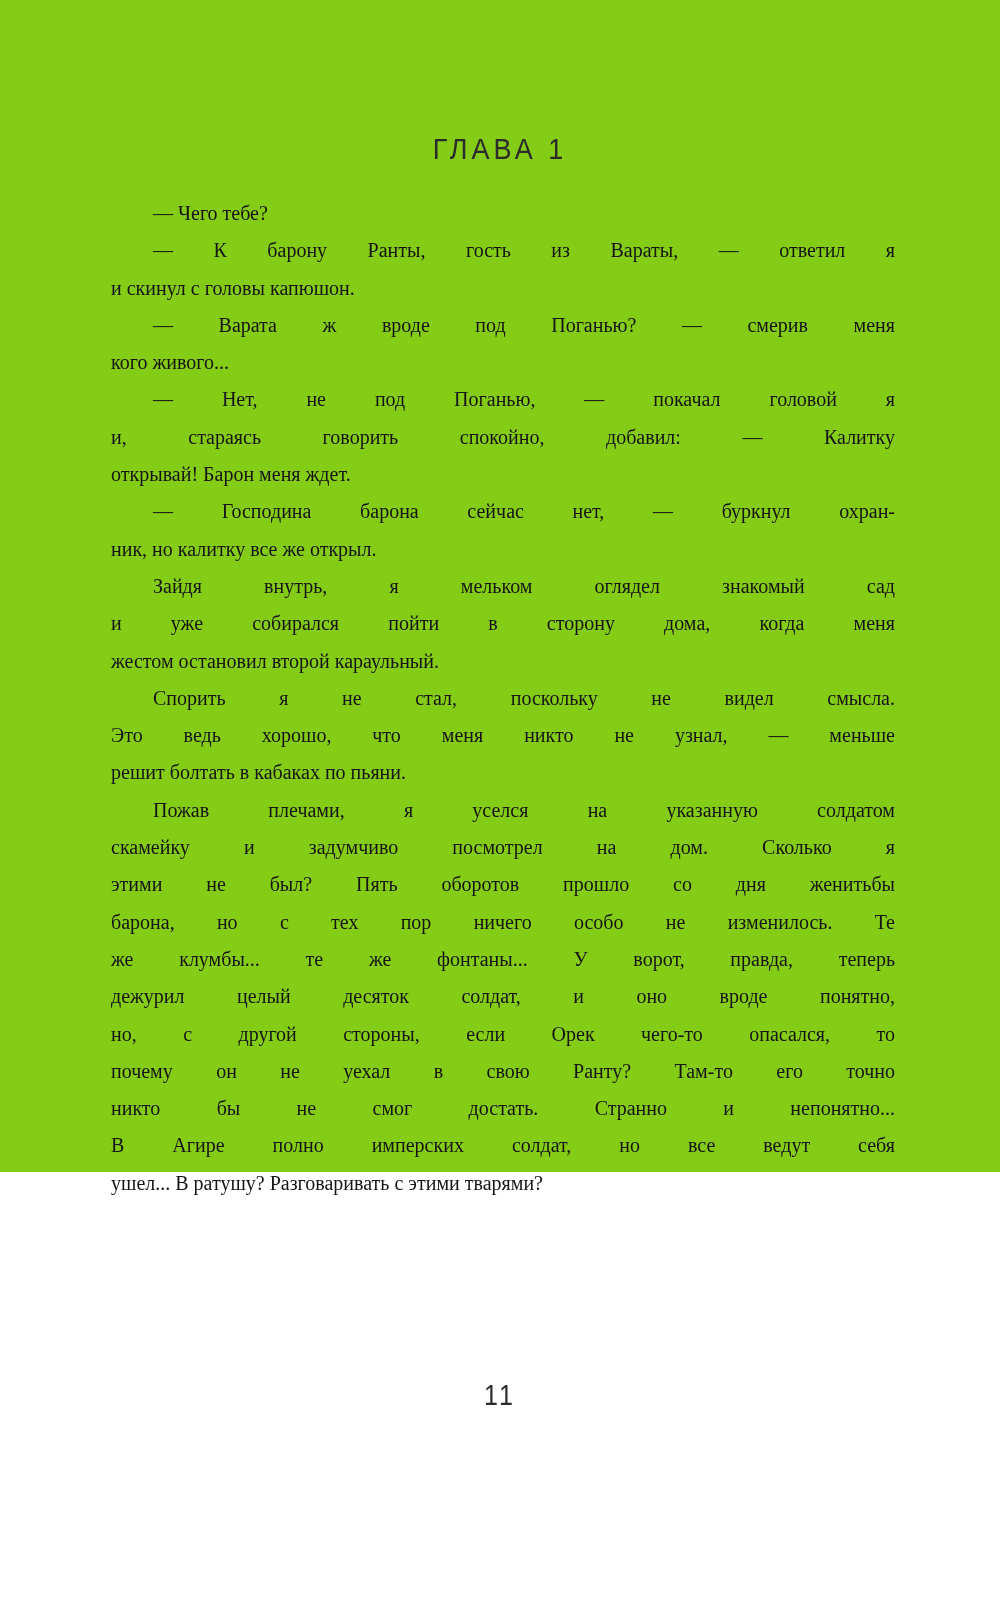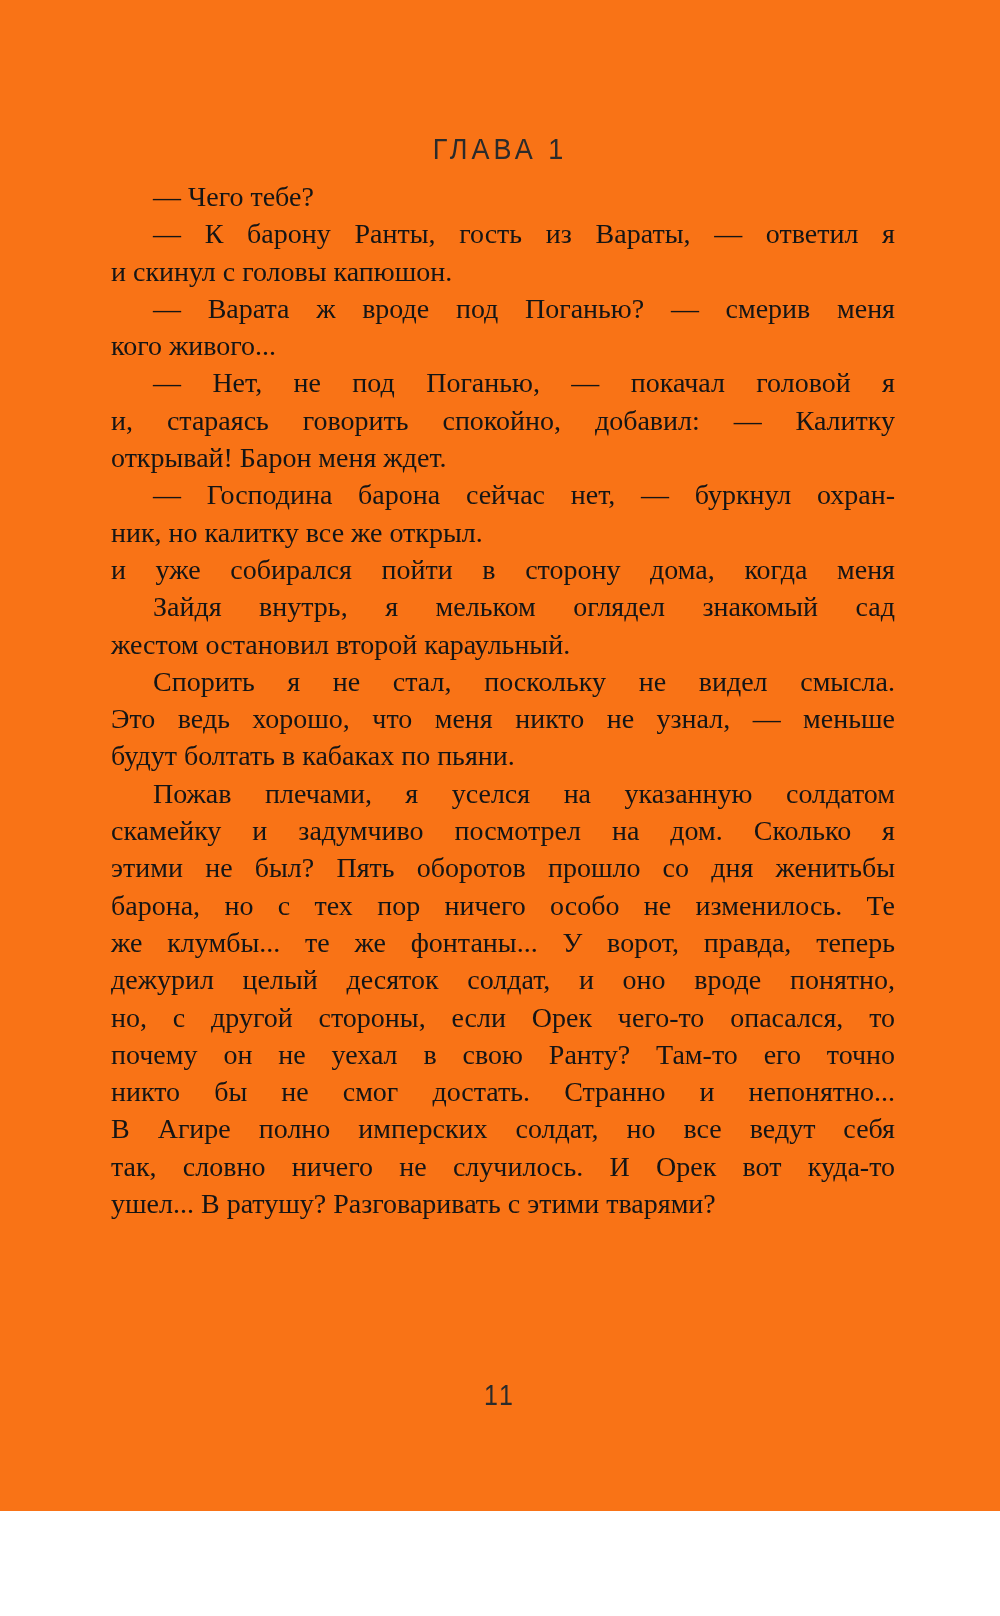--- a/index.html
+++ b/index.html
@@ -5,40 +5,40 @@
   html, body { margin: 0; padding: 0; }
   body {
     width: 1000px; height: 1616px;
     background: #ffffff;
     font-family: "Liberation Serif", serif;
     color: #101010;
     overflow: hidden;
   }
   .page {
     position: relative;
-    width: 1000px; height: 1511px;
-    background: #f97316;
+    width: 1000px; height: 1172px;
+    background: #84cc16;
     text-decoration: underline;
   }
   .chapter-title {
     position: absolute;
     top: 134px; left: 0; width: 100%;
     text-align: center;
     font-family: "Liberation Sans", sans-serif;
     font-weight: normal;
     font-size: 27px;
     letter-spacing: 4px;
     color: #2b2b2b;
     transform: scaleY(1.12);
   }
   .text-body {
     position: absolute;
-    top: 178px; left: 111px;
+    top: 195px; left: 111px;
     width: 784px;
-    font-size: 28px;
+    font-size: 20px;
     line-height: 37.3px;
     color: #151515;
   }
   .paragraph { margin: 0; padding: 0; }
   .line {
     text-align: justify;
     text-align-last: justify;
   }
   .line.last { text-align-last: left; }
   .line.first { text-indent: 42px; }
@@ -74,39 +74,38 @@
       <div class="paragraph">
         <div class="line first">— Нет, не под Поганью, — покачал головой я</div>
         <div class="line">и, стараясь говорить спокойно, добавил: — Калитку</div>
         <div class="line last">открывай! Барон меня ждет.</div>
       </div>
       <div class="paragraph">
         <div class="line first">— Господина барона сейчас нет, — буркнул охран-</div>
         <div class="line last">ник, но калитку все же открыл.</div>
       </div>
       <div class="paragraph">
+        <div class="line first">Зайдя внутрь, я мельком оглядел знакомый сад</div>
         <div class="line">и уже собирался пойти в сторону дома, когда меня</div>
-        <div class="line first">Зайдя внутрь, я мельком оглядел знакомый сад</div>
         <div class="line last">жестом остановил второй караульный.</div>
       </div>
       <div class="paragraph">
         <div class="line first">Спорить я не стал, поскольку не видел смысла.</div>
         <div class="line">Это ведь хорошо, что меня никто не узнал, — меньше</div>
-        <div class="line last">будут болтать в кабаках по пьяни.</div>
+        <div class="line last">решит болтать в кабаках по пьяни.</div>
       </div>
       <div class="paragraph">
         <div class="line first">Пожав плечами, я уселся на указанную солдатом</div>
         <div class="line">скамейку и задумчиво посмотрел на дом. Сколько я</div>
         <div class="line">этими не был? Пять оборотов прошло со дня женитьбы</div>
         <div class="line">барона, но с тех пор ничего особо не изменилось. Те</div>
         <div class="line">же клумбы... те же фонтаны... У ворот, правда, теперь</div>
         <div class="line">дежурил целый десяток солдат, и оно вроде понятно,</div>
         <div class="line">но, с другой стороны, если Орек чего-то опасался, то</div>
         <div class="line">почему он не уехал в свою Ранту? Там-то его точно</div>
         <div class="line">никто бы не смог достать. Странно и непонятно...</div>
         <div class="line">В Агире полно имперских солдат, но все ведут себя</div>
-        <div class="line">так, словно ничего не случилось. И Орек вот куда-то</div>
         <div class="line last">ушел... В ратушу? Разговаривать с этими тварями?</div>
       </div>
     </div>
 
   <div class="page-number">11</div>
 </div>
 
 </body></html>

